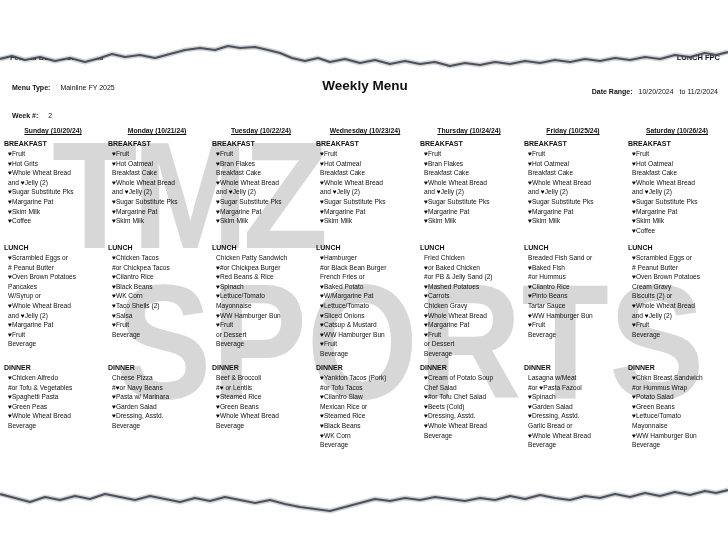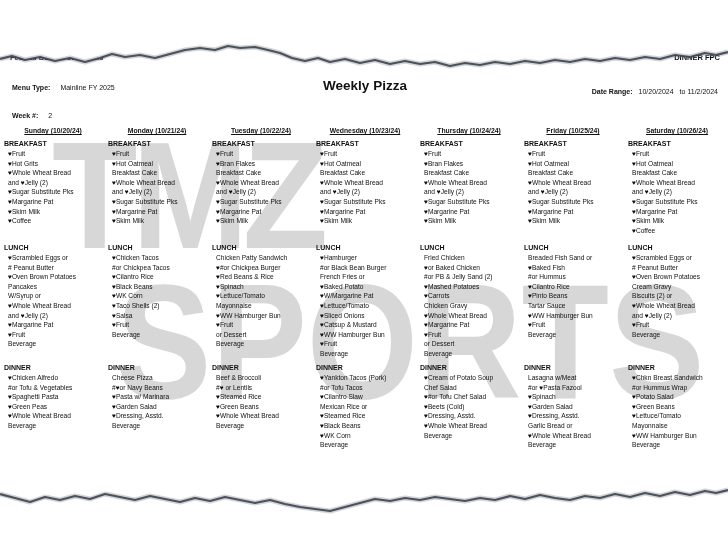--- a/index.html
+++ b/index.html
@@ -46,28 +46,28 @@
 <body>
 
 <div class="page">
 
   <div class="watermark wm-tmz">TMZ</div>
   <div class="watermark wm-sports">SPORTS</div>
 
   <div class="content">
     <div class="doc-header">
       <span>Federal Bureau of Prisons</span>
-      <span>DINNER FPC</span>
+      <span>LUNCH FPC</span>
     </div>
 
     <div class="meta-row">
       <div class="menu-type">
         <span class="lbl">Menu Type:</span><span>Mainline FY 2025</span>
       </div>
-      <div class="page-title">Weekly Pizza</div>
+      <div class="page-title">Weekly Menu</div>
       <div class="date-range">
         <span class="lbl">Date Range:</span><span>10/20/2024</span><span>to 11/2/2024</span>
       </div>
     </div>
 
     <div class="week-row">
       <span class="lbl">Week #:</span><span>2</span>
     </div>
 
     <div class="menu-grid" id="menu-grid">

